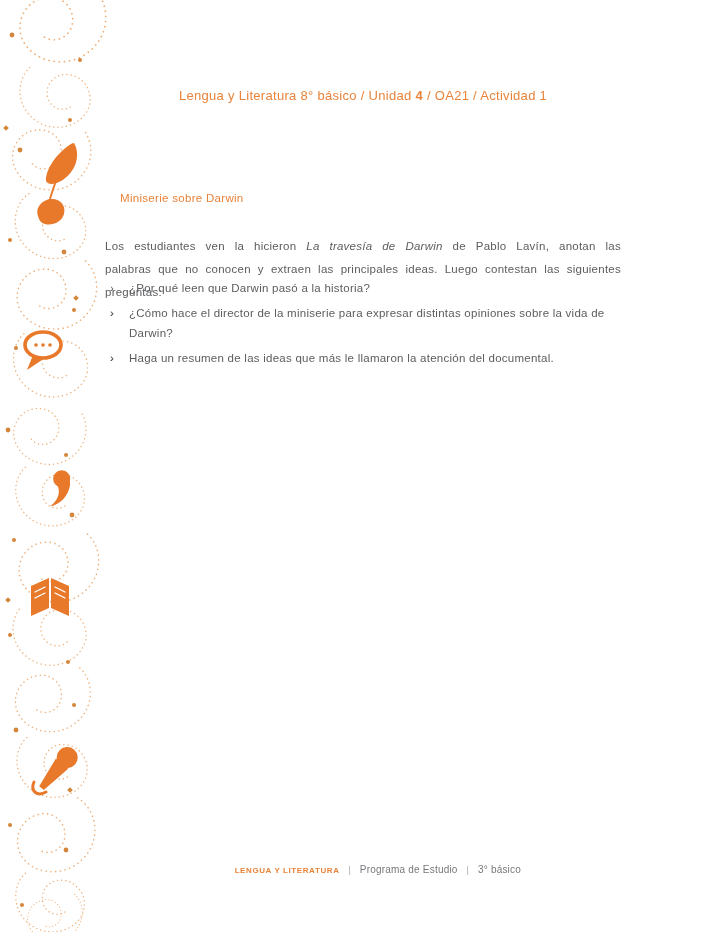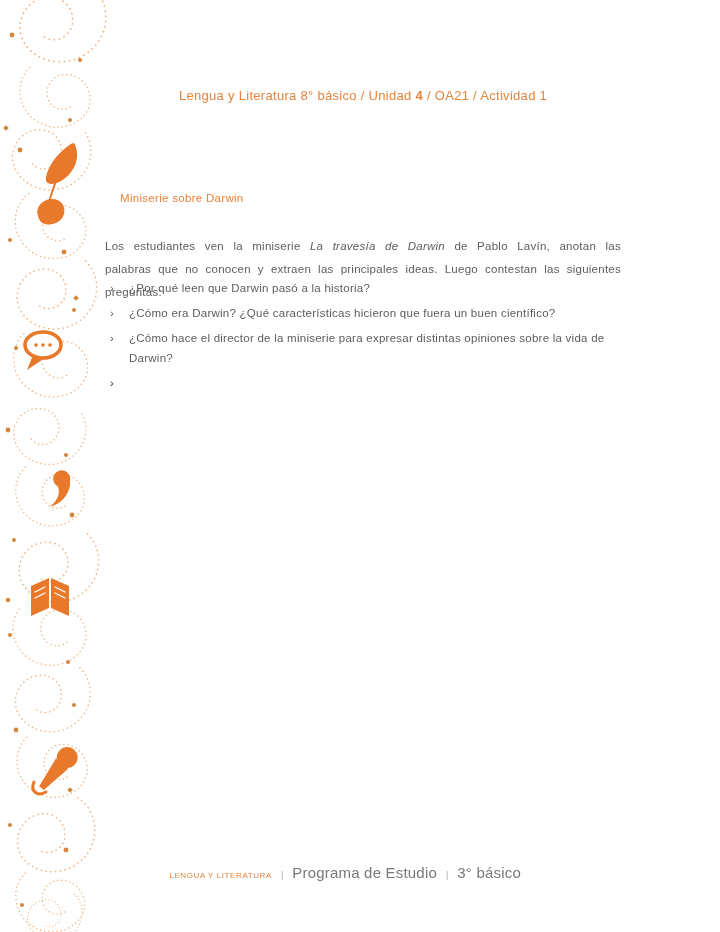--- a/index.html
+++ b/index.html
@@ -90,31 +90,31 @@
     position: absolute;
     top: 864px;
     right: 100px;
     display: flex;
     align-items: baseline;
     gap: 9px;
     white-space: nowrap;
   }
   .doc-footer .footer-subject {
     color: #E8833A;
-    font-weight: normal;
+    font-weight: bold;
     font-size: 8px;
     letter-spacing: 0.6px;
   }
   .doc-footer .footer-sep {
     color: #A9AAAC;
     font-size: 9px;
   }
   .doc-footer .footer-text {
     color: #77787B;
-    font-size: 15px;
+    font-size: 10px;
     letter-spacing: 0.2px;
   }
 </style>
 </head>
 <body>
 
 <svg class="sidebar-decoration" viewBox="0 0 115 932" xmlns="http://www.w3.org/2000/svg" aria-hidden="true">
   <defs>
     <path id="sw" d="M78 6 C 95 22 92 52 70 66 C 50 79 22 72 13 52 C 6 35 17 16 35 14 C 51 12 62 26 58 40 C 55 51 42 56 33 50" fill="none" stroke="#EDB27E" stroke-width="1.6" stroke-dasharray="0.1 4.6" stroke-linecap="round"></path>
   </defs>
@@ -202,41 +202,41 @@
 
 <div class="page-content">
 
   <div class="doc-header">
     <span>Lengua y Literatura 8° básico / Unidad </span><span class="unit-num">4</span><span> / OA21 / Actividad 1</span>
   </div>
 
   <div class="activity-title">Miniserie sobre Darwin</div>
 
   <p class="intro-paragraph">
-    <span>Los estudiantes ven la miniserie </span><span class="italic">La travesía de Darwin</span><span> de Pablo Lavín, anotan las palabras que no conocen y extraen las principales ideas. Luego contestan las siguientes preguntas:</span>
+    <span>Los estudiantes ven la hicieron </span><span class="italic">La travesía de Darwin</span><span> de Pablo Lavín, anotan las palabras que no conocen y extraen las principales ideas. Luego contestan las siguientes preguntas:</span>
   </p>
 
   <ul class="question-list">
     <li>
       <span class="bullet-marker">›</span>
       <span>¿Por qué leen que Darwin pasó a la historia?</span>
     </li>
     <li>
       <span class="bullet-marker">›</span>
-      <span>¿Cómo era Darwin? ¿Qué características hicieron que fuera un buen científico?</span>
     </li>
     <li>
       <span class="bullet-marker">›</span>
       <span>¿Cómo hace el director de la miniserie para expresar distintas opiniones sobre la vida de Darwin?</span>
     </li>
     <li>
       <span class="bullet-marker">›</span>
     </li>
     <li>
       <span class="bullet-marker">›</span>
+      <span>Haga un resumen de las ideas que más le llamaron la atención del documental.</span>
     </li>
   </ul>
 
   <div class="doc-footer">
     <span class="footer-subject">LENGUA Y LITERATURA</span>
     <span class="footer-sep">|</span>
     <span class="footer-text">Programa de Estudio</span>
     <span class="footer-sep">|</span>
     <span class="footer-text">3° básico</span>
   </div>

